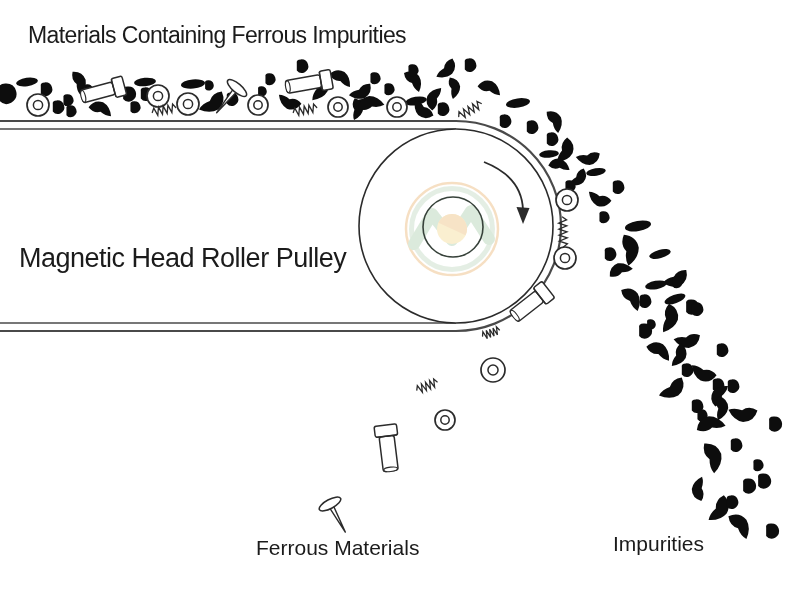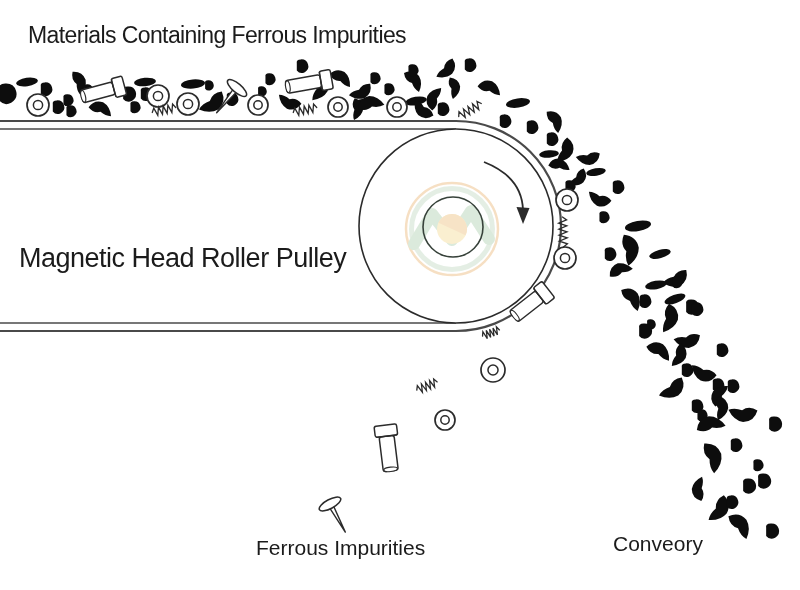--- a/index.html
+++ b/index.html
@@ -224,15 +224,15 @@
         </g>
         <g transform="translate(330,504) rotate(-28)">
           <polygon points="-2.2,3 2.2,3 0.3,32" fill="#fff" stroke="#2b2b2b" stroke-width="1.4" stroke-linejoin="round"></polygon>
           <ellipse cx="0" cy="0" rx="12" ry="4.5" fill="#fff" stroke="#2b2b2b" stroke-width="1.5"></ellipse>
         </g>
       </g>
     </svg>
 
   <div class="label label-top">Materials Containing Ferrous Impurities</div>
   <div class="label label-pulley">Magnetic Head Roller Pulley</div>
-  <div class="label label-ferrous">Ferrous Impurities</div>
-  <div class="label label-materials">Conveory</div>
+  <div class="label label-ferrous">Ferrous Materials</div>
+  <div class="label label-materials">Impurities</div>
 </div>
 
 </body></html>

